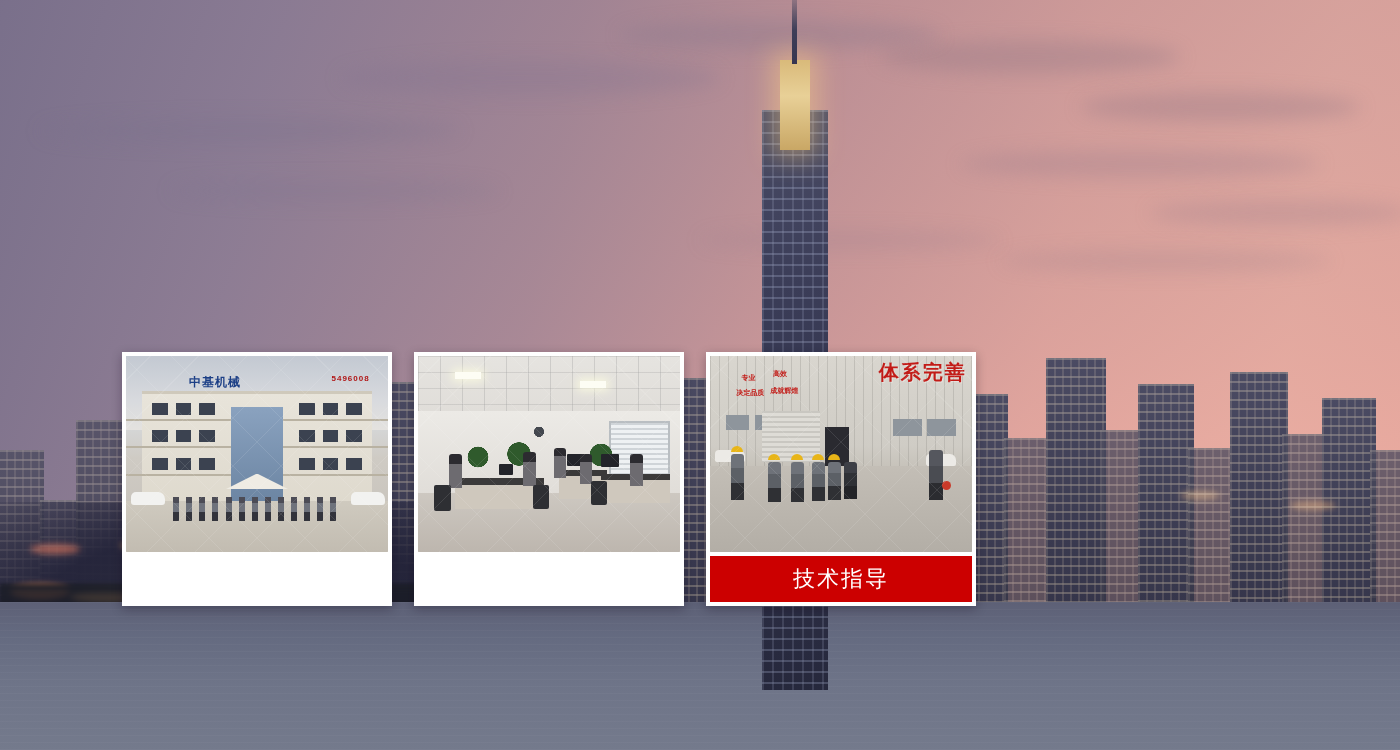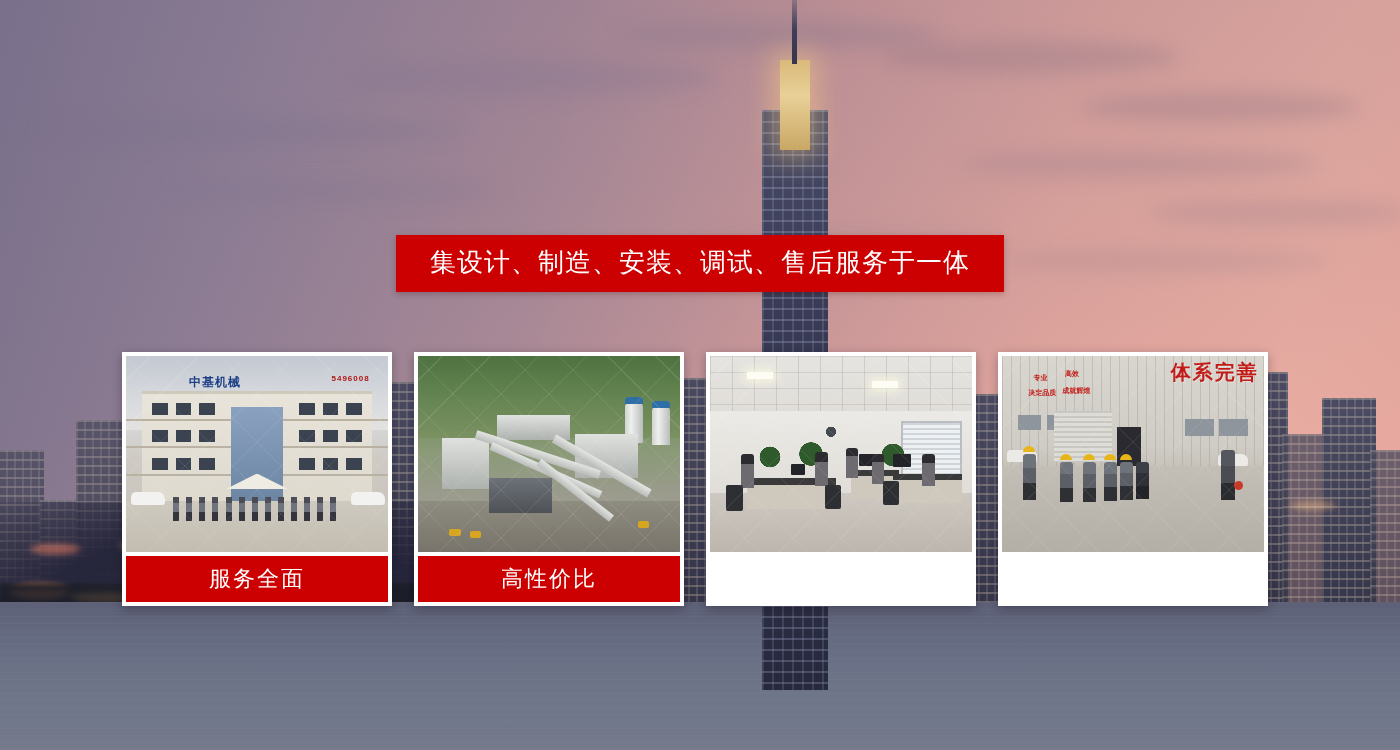--- a/index.html
+++ b/index.html
@@ -347,23 +347,20 @@
     <div class="glow" style="left:30px;  bottom:196px; width:50px; height:10px; background:#ff6a2a;opacity:.55;"></div>
     <div class="glow" style="left:120px; bottom:200px; width:46px; height:9px;  background:#ffaa3a;opacity:.5;"></div>
     <div class="glow" style="left:1180px;bottom:250px; width:40px; height:9px;  background:#ffb14d;opacity:.45;"></div>
     <div class="glow" style="left:1290px;bottom:240px; width:46px; height:9px;  background:#ffa23a;opacity:.45;"></div>
 
     <div class="shore"></div>
     <div class="water"></div>
   </div>
 
 
-  <div class="subbar-wrap">
-    <div class="subbar">集设计、制造、安装、调试、售后服务于一体</div>
-  </div>
 
   <div class="cards">
 
     <div class="card">
       <div class="card-photo p1">
         <div class="sky1"></div>
         <div class="bldg"></div>
         <div class="floor" style="top:32%;"></div>
         <div class="floor" style="top:46%;"></div>
         <div class="floor" style="top:60%;"></div>
@@ -400,47 +397,22 @@
         <div class="person" style="left:43%;"></div>
         <div class="person" style="left:48%;"></div>
         <div class="person" style="left:53%;"></div>
         <div class="person" style="left:58%;"></div>
         <div class="person" style="left:63%;"></div>
         <div class="person" style="left:68%;"></div>
         <div class="person" style="left:73%;"></div>
         <div class="person" style="left:78%;"></div>
         <div class="mesh"></div>
       </div>
-      <div class="card-caption">服务全面</div>
     </div>
 
-    <div class="card">
-      <div class="card-photo p2">
-        <div class="fields"></div>
-        <div class="yard"></div>
-        <div class="silo" style="right:14%; top:24%; width:18px; height:40px;"></div>
-        <div class="silo" style="right:4%;  top:26%; width:18px; height:38px;"></div>
-        <div class="silo-top" style="right:14%; top:21%; width:18px; height:7px;"></div>
-        <div class="silo-top" style="right:4%;  top:23%; width:18px; height:7px;"></div>
-        <div class="block" style="left:9%;  top:42%; width:18%; height:26%;"></div>
-        <div class="block" style="left:30%; top:30%; width:28%; height:13%;"></div>
-        <div class="block" style="right:16%;top:40%; width:24%; height:22%;"></div>
-        <div class="block" style="left:27%; top:62%; width:24%; height:18%;
-             background:linear-gradient(180deg,#6d7278 0%,#4e5257 100%);"></div>
-        <div class="belt" style="left:22%; top:38%; width:130px; height:9px; transform:rotate(18deg);"></div>
-        <div class="belt" style="left:28%; top:44%; width:120px; height:8px; transform:rotate(24deg);"></div>
-        <div class="belt" style="left:52%; top:40%; width:110px; height:9px; transform:rotate(30deg);"></div>
-        <div class="belt" style="left:46%; top:52%; width:92px;  height:8px; transform:rotate(38deg);"></div>
-        <div class="dig" style="left:12%; bottom:8%;  width:12px; height:7px;"></div>
-        <div class="dig" style="left:20%; bottom:7%;  width:11px; height:7px;"></div>
-        <div class="dig" style="right:12%;bottom:12%; width:11px; height:7px;"></div>
-        <div class="mesh"></div>
-      </div>
-      <div class="card-caption">高性价比</div>
-    </div>
 
     <div class="card">
       <div class="card-photo p3">
         <div class="ceil"></div>
         <div class="lamp" style="left:14%; top:8%;  width:26px; height:7px;"></div>
         <div class="lamp" style="left:62%; top:13%; width:26px; height:7px;"></div>
         <div class="wall"></div>
         <div class="blind"></div>
         <div class="logo"></div>
         <div class="floorp"></div>
@@ -492,16 +464,17 @@
         <div class="worker" style="left:39%; top:54%; height:39px;"></div>
         <div class="hat" style="left:39%; top:50%;"></div>
         <div class="worker" style="left:45%; top:54%; height:38px;"></div>
         <div class="hat" style="left:45%; top:50%;"></div>
         <div class="worker" style="left:51%; top:54%; height:37px;
              background:linear-gradient(180deg,#3d3f46 0 30%,#2f3136 30% 66%,#232428 66% 100%);"></div>
         <div class="boss" style="right:11%; top:48%; height:50px;"></div>
         <div class="helmet" style="right:8%;  top:64%;"></div>
         <div class="mesh"></div>
       </div>
+      <div class="card-caption">技术指导</div>
     </div>
 
   </div>
 </div>
 
 </body></html>

